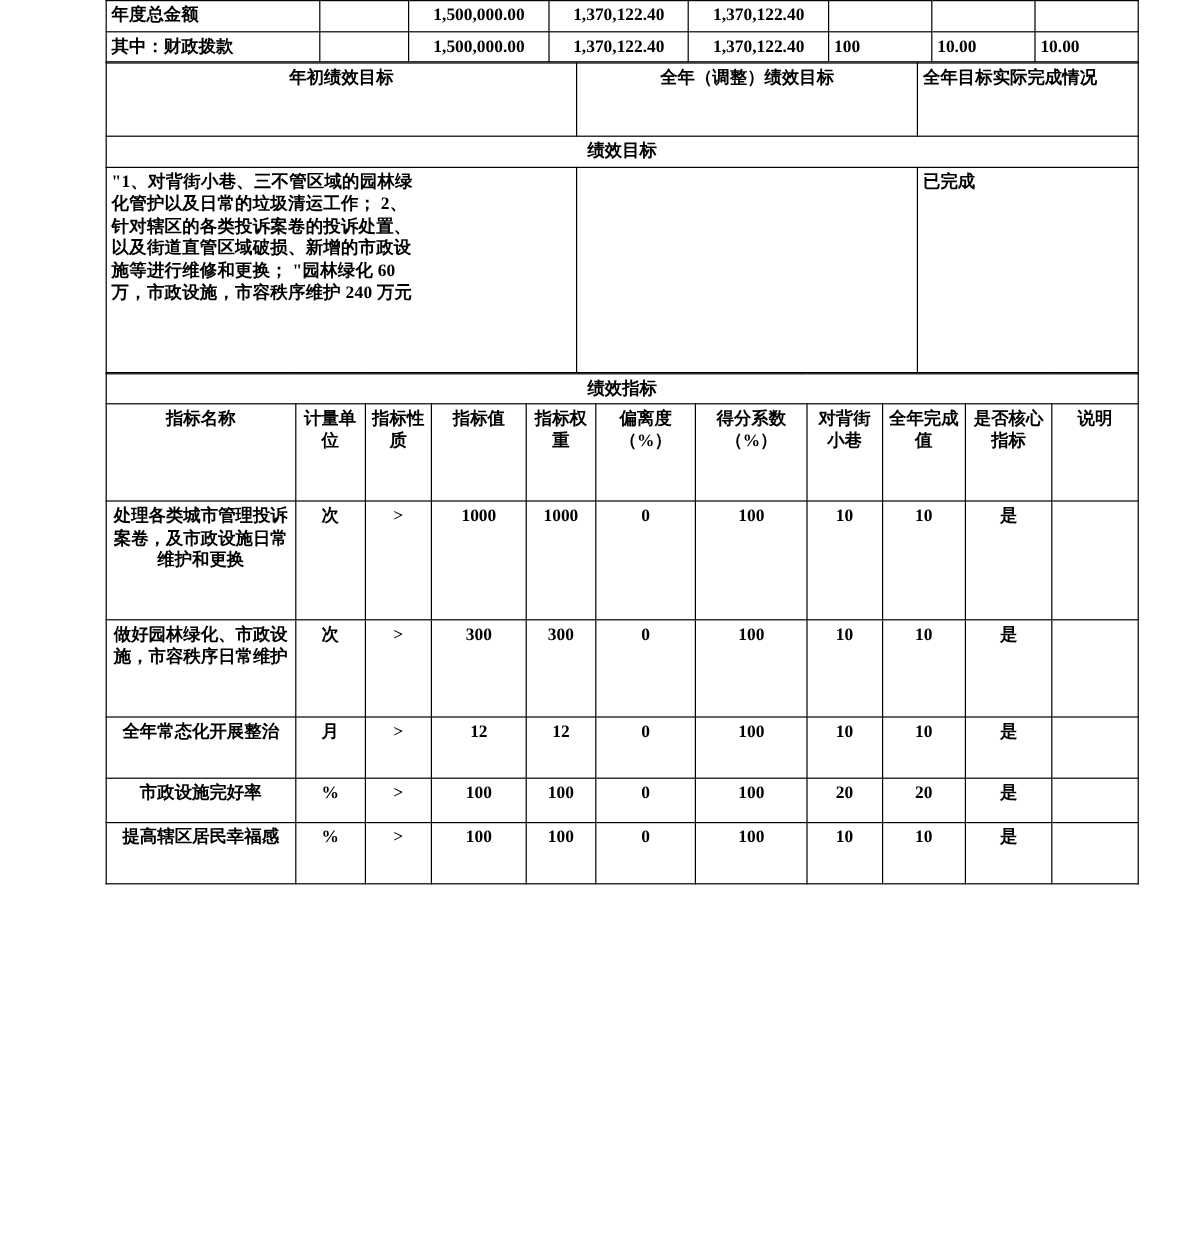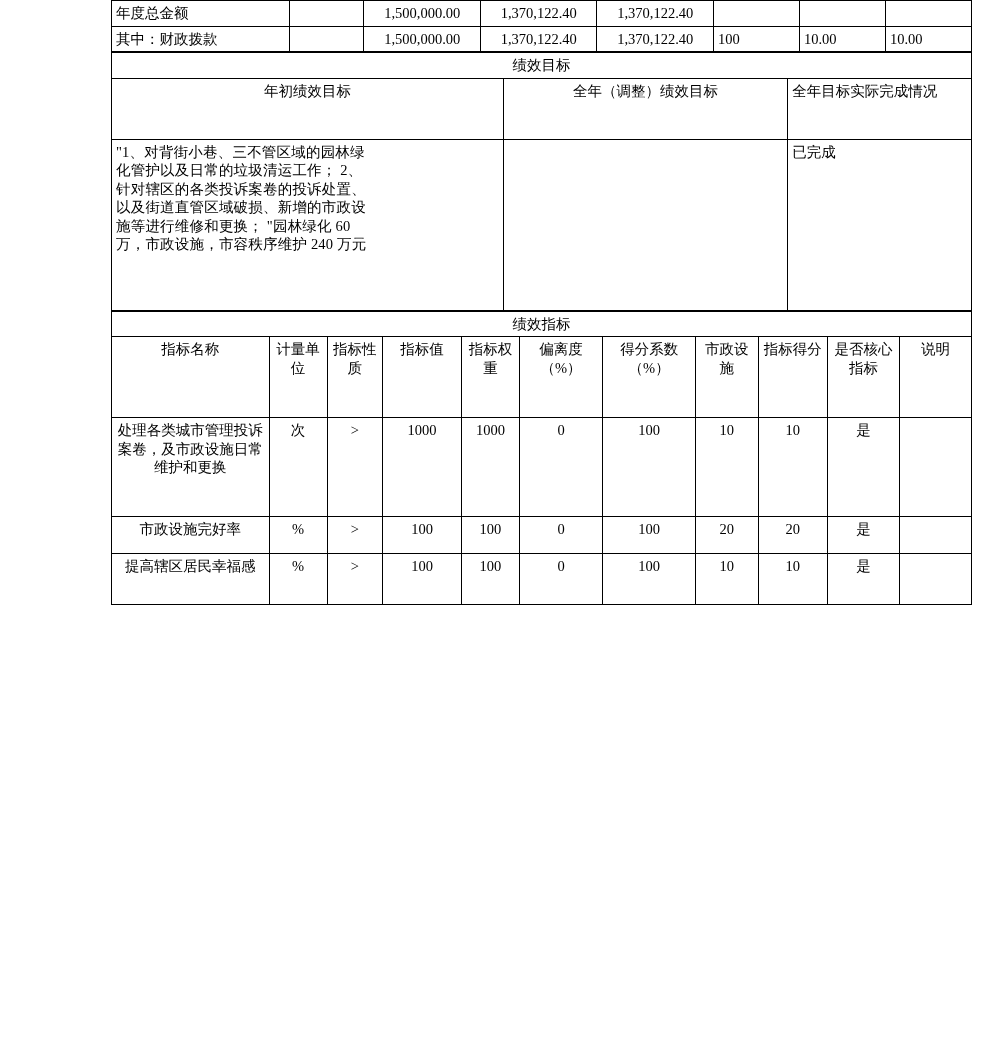--- a/index.html
+++ b/index.html
@@ -12,22 +12,23 @@
     color: #000000;
     width: 1000px;
     height: 1045px;
     overflow: hidden;
   }
   .page {
     position: relative;
     width: 1000px;
     height: 1045px;
     box-sizing: border-box;
-    padding-left: 111px;
+    padding-left: 88px;
     padding-right: 5px;
+    font-weight: bold;
   }
   table.doc {
     border-collapse: collapse;
     width: 861px;
     table-layout: fixed;
   }
   table.doc td {
     border: 1px solid #000000;
     padding: 3px 4px;
     font-size: 14.5px;
@@ -133,26 +134,26 @@
   </table>
 
   <table class="doc">
     <colgroup>
       <col class="goal-col-a">
         <col class="goal-col-b">
         <col class="goal-col-c">
     </colgroup>
     <tbody>
       <tr>
-        <td class="band" colspan="3">绩效目标</td>
-      </tr>
-      <tr>
         <td class="hdr-center" style="height:54px">年初绩效目标</td>
         <td class="hdr-center">全年（调整）绩效目标</td>
         <td class="cell-left mid">全年目标实际完成情况</td>
+      </tr>
+      <tr>
+        <td class="band" colspan="3">绩效目标</td>
       </tr>
       <tr>
         <td class="goal-text" style="height:164px">
           <span class="ln">"1、对背街小巷、三不管区域的园林绿</span>
           <span class="ln">化管护以及日常的垃圾清运工作；  2、</span>
           <span class="ln">针对辖区的各类投诉案卷的投诉处置、</span>
           <span class="ln">以及街道直管区域破损、新增的市政设</span>
           <span class="ln">施等进行维修和更换；  "园林绿化 60</span>
           <span class="ln">万，市政设施，市容秩序维护 240 万元</span>
         </td>
@@ -181,42 +182,68 @@
         <td class="band" colspan="11">绩效指标</td>
       </tr>
       <tr class="ihead">
         <td style="height:74px">指标名称</td>
         <td class="vert-2">计量单位</td>
         <td class="vert-2">指标性质</td>
         <td>指标值</td>
         <td class="vert-2">指标权重</td>
         <td class="vert-2">偏离度（%）</td>
         <td class="vert-2">得分系数（%）</td>
-        <td class="vert-2">市政设施</td>
-        <td class="vert-2">指标得分</td>
+        <td class="vert-2">对背街小巷</td>
+        <td class="vert-2">全年完成值</td>
         <td class="vert-2">是否核心指标</td>
         <td>说明</td>
       </tr>
 
       <tr>
         <td style="height:92px" class="txt-l">处理各类城市管理投诉案卷，及市政设施日常维护和更换</td>
         <td class="txt-l mid">次</td>
         <td class="txt-l mid">&gt;</td>
         <td class="num-r mid">1000</td>
         <td class="num-r mid">1000</td>
         <td class="num-r mid">0</td>
         <td class="num-r mid">100</td>
         <td class="num-r mid">10</td>
         <td class="num-r mid">10</td>
         <td class="txt-l mid">是</td>
         <td class="txt-l mid"></td>
       </tr>
 
 
-
+      <tr>
+        <td style="height:74px" class="txt-l">做好园林绿化、市政设施，市容秩序日常维护</td>
+        <td class="txt-l mid">次</td>
+        <td class="txt-l mid">&gt;</td>
+        <td class="num-r mid">300</td>
+        <td class="num-r mid">300</td>
+        <td class="num-r mid">0</td>
+        <td class="num-r mid">100</td>
+        <td class="num-r mid">10</td>
+        <td class="num-r mid">10</td>
+        <td class="txt-l mid">是</td>
+        <td class="txt-l mid"></td>
+      </tr>
+
+      <tr>
+        <td style="height:44px" class="txt-l">全年常态化开展整治</td>
+        <td class="txt-l mid">月</td>
+        <td class="txt-l mid">&gt;</td>
+        <td class="num-r mid">12</td>
+        <td class="num-r mid">12</td>
+        <td class="num-r mid">0</td>
+        <td class="num-r mid">100</td>
+        <td class="num-r mid">10</td>
+        <td class="num-r mid">10</td>
+        <td class="txt-l mid">是</td>
+        <td class="txt-l mid"></td>
+      </tr>
 
       <tr>
         <td style="height:30px" class="txt-l mid">市政设施完好率</td>
         <td class="txt-l mid">%</td>
         <td class="txt-l mid">&gt;</td>
         <td class="num-r mid">100</td>
         <td class="num-r mid">100</td>
         <td class="num-r mid">0</td>
         <td class="num-r mid">100</td>
         <td class="num-r mid">20</td>

